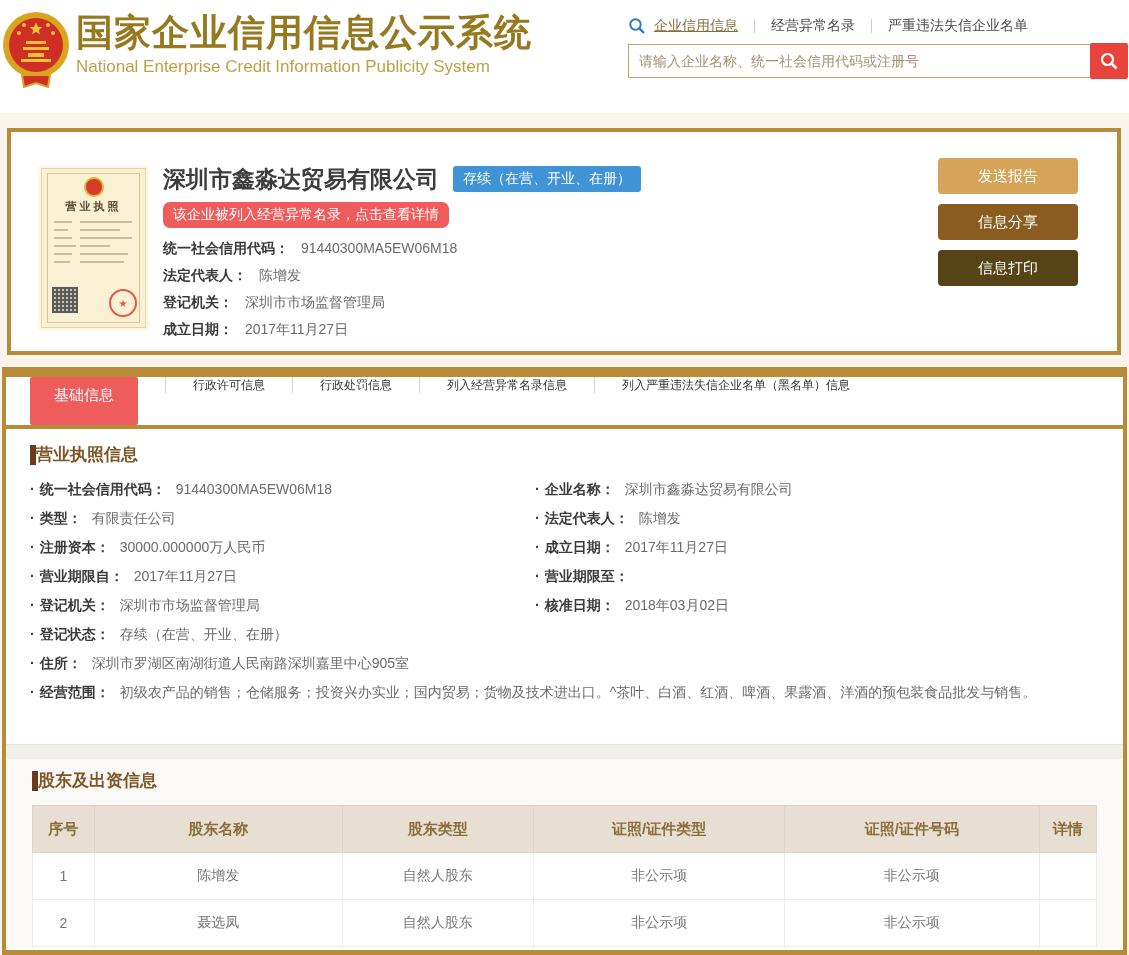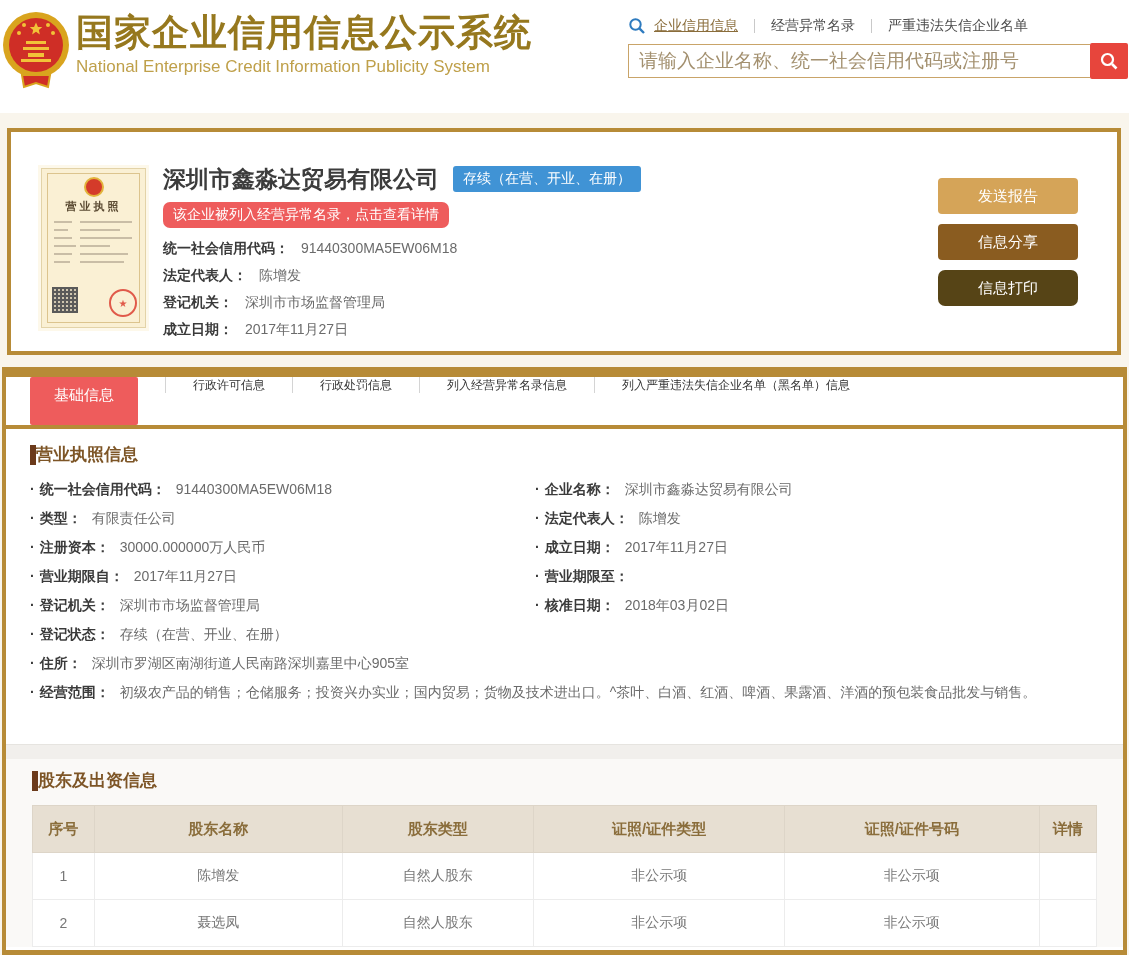--- a/index.html
+++ b/index.html
@@ -19,21 +19,21 @@
 
   .top-right{position:absolute;left:628px;top:14px;width:500px;}
   .nav-row{display:flex;align-items:center;height:24px;}
   .nav-row .mag{width:18px;height:18px;margin-right:8px;}
   .nav-link{font-size:14px;color:#4c4c4c;text-decoration:none;white-space:nowrap;cursor:pointer;}
   .nav-link.active{color:#8a6d3b;text-decoration:underline;}
   .vsep{border-left:1px solid #c9c9c9;height:14px;margin:0 16px;}
   .search-row{display:flex;margin-top:6px;height:36px;}
   .search-input{
     flex:1;height:34px;border:1px solid #c9a469;border-right:none;box-sizing:border-box;
-    font-size:19px;padding:0 10px;color:#555;outline:none;background:#fff;
+    font-size:14px;padding:0 10px;color:#555;outline:none;background:#fff;
     font-family:"Liberation Sans","DejaVu Sans",sans-serif;
   }
   .search-input::placeholder{color:#a3906f;opacity:1;}
   .search-btn{width:38px;height:36px;margin-top:-1px;background:#e7453c;border:none;cursor:pointer;
     display:flex;align-items:center;justify-content:center;border-radius:2px;}
 
   
   .card1{position:absolute;left:7px;top:128px;width:1114px;height:227px;box-sizing:border-box;
     border:4px solid #b78b37;background:#fff;}
   .license{position:absolute;left:30px;top:36px;width:103px;height:158px;background:#faf0d4;
@@ -56,26 +56,26 @@
   .company-name{font-size:23px;font-weight:bold;color:#3c3c3c;margin:0;line-height:30px;}
   .status-badge{margin-left:14px;background:#4093d5;color:#fff;font-size:14px;padding:4px 10px;
     border-radius:3px;white-space:nowrap;}
   .warn-banner{display:inline-block;margin-top:8px;background:#ee5c5c;color:#fff;font-size:14px;
     padding:4px 10px;border-radius:7px;}
   .card-fields{margin-top:10px;}
   .card-field{line-height:20px;margin-bottom:7px;font-size:14px;}
   .card-field .fl{font-weight:bold;color:#3a3a3a;}
   .card-field .fv{color:#6b6b6b;margin-left:8px;}
 
-  .btn-col{position:absolute;right:39px;top:46px;width:140px;}
+  .btn-col{position:absolute;right:39px;top:26px;width:140px;}
   .act-btn{display:block;width:140px;height:36px;margin-bottom:10px;border:none;border-radius:4px;
     color:#fff;font-size:15px;cursor:pointer;font-family:inherit;}
   .btn-0{background:#d5a458;}
   .btn-1{background:#8a5c20;}
-  .btn-2{background:#564416;border-radius:7px;}
+  .btn-2{background:#564416;}
 
   
   .card2{position:absolute;left:2px;top:367px;width:1125px;height:588px;box-sizing:border-box;
     border:4px solid #b78b37;border-top-width:10px;border-bottom-width:5px;background:#fff;}
   .tabbar{height:48px;display:flex;padding-left:24px;
     border-bottom:4px solid #b78b37;}
   .tab{font-size:12px;color:#333;white-space:nowrap;cursor:pointer;}
   .tab.active{background:#ee5c5c;color:#fff;padding:9px 24px;border-radius:2px;font-size:15px;}
   .tab-sep{border-left:1px solid #d4d4d4;height:16px;margin:0 27px;}
 

